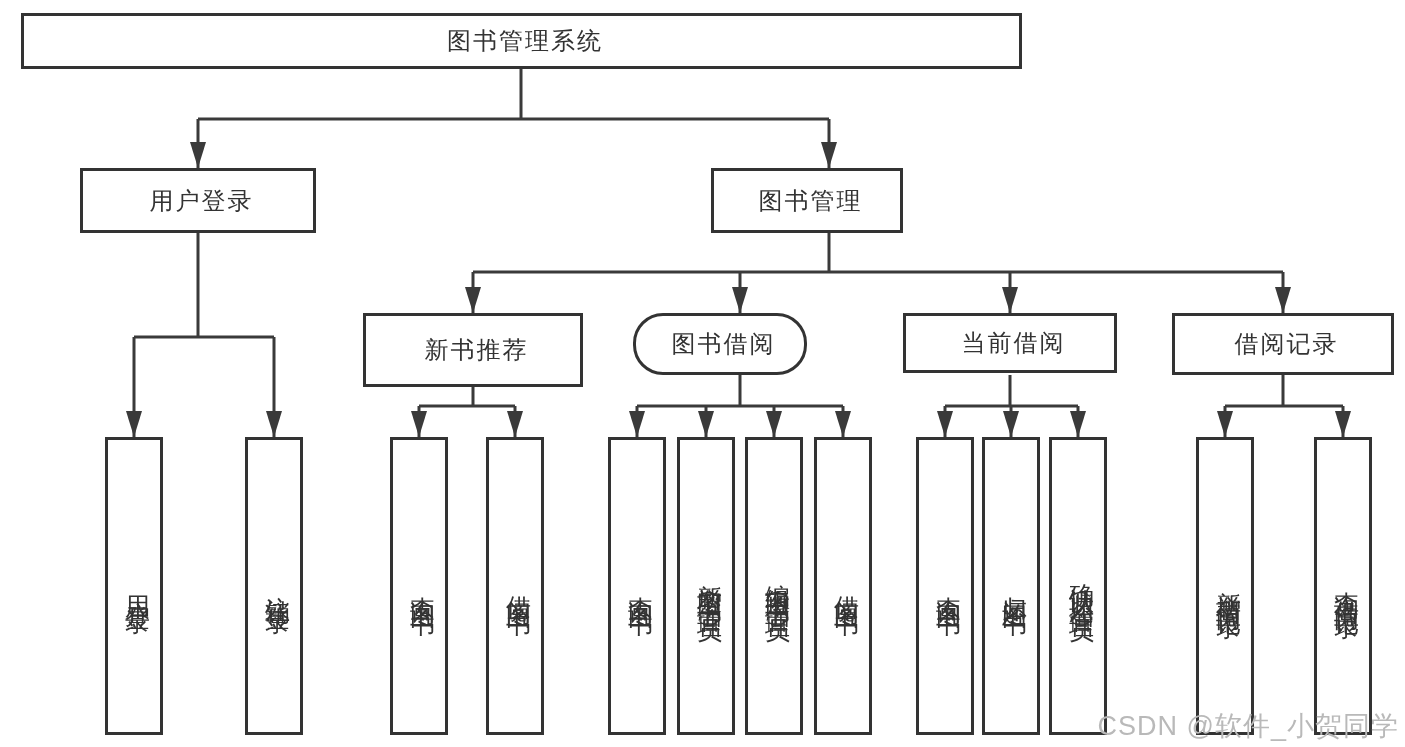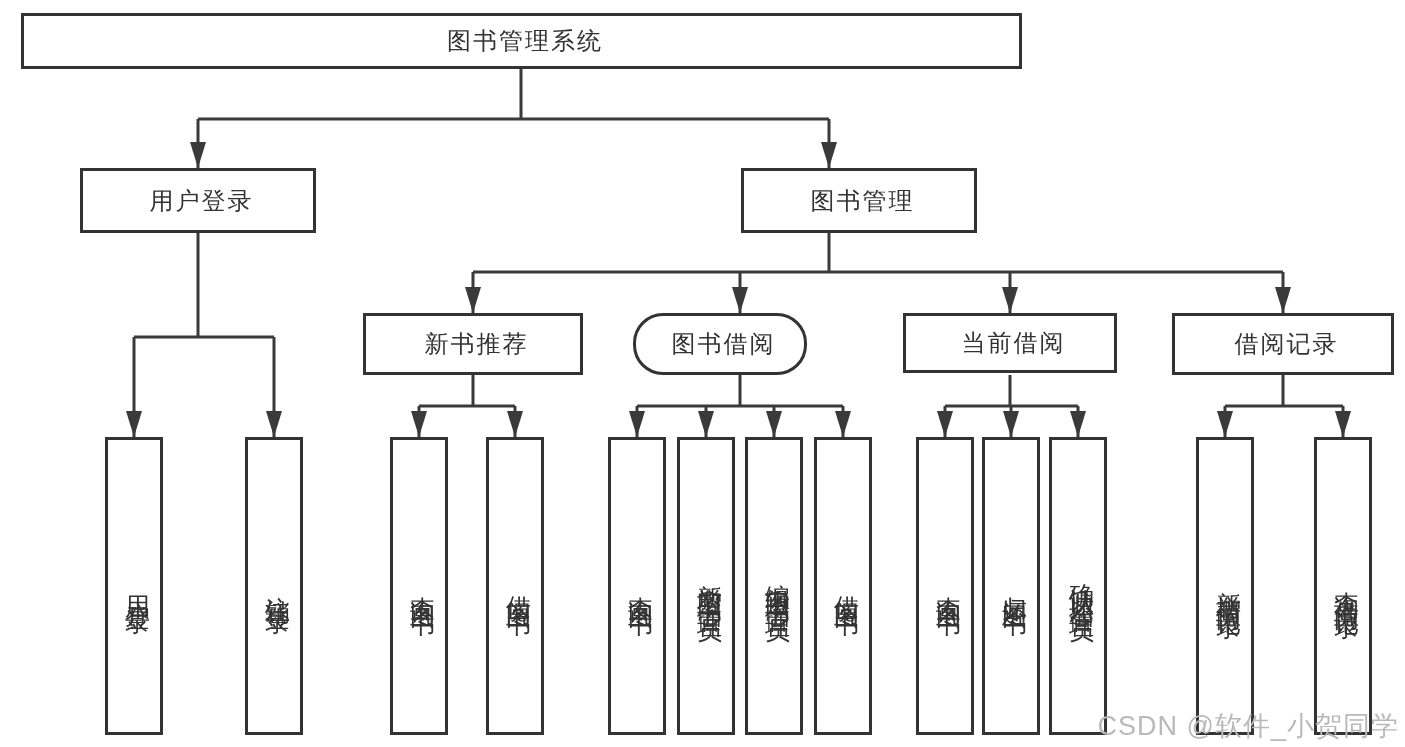--- a/index.html
+++ b/index.html
@@ -87,25 +87,25 @@
     </g>
   </svg>
 
   <div class="node" style="left:21px; top:13px; width:1001px; height:56px;">
     <span>图书管理系统</span>
   </div>
 
   <div class="node" style="left:80px; top:168px; width:236px; height:65px;">
     <span>用户登录</span>
   </div>
-  <div class="node" style="left:711px; top:168px; width:236px; height:65px;margin-left:30px;">
+  <div class="node" style="left:711px; top:168px; width:192px; height:65px;">
     <span>图书管理</span>
   </div>
 
-  <div class="node" style="left:363px; top:313px; width:220px; height:62px;">
+  <div class="node" style="left:363px; top:313px; width:220px; height:74px;">
     <span>新书推荐</span>
   </div>
   <div class="node" style="left:633px; top:313px; width:174px; height:62px;border-radius:30px;">
     <span>图书借阅</span>
   </div>
   <div class="node" style="left:903px; top:313px; width:214px; height:60px;">
     <span>当前借阅</span>
   </div>
   <div class="node" style="left:1172px; top:313px; width:222px; height:62px;align-items:center;">
     <span>借阅记录</span>

